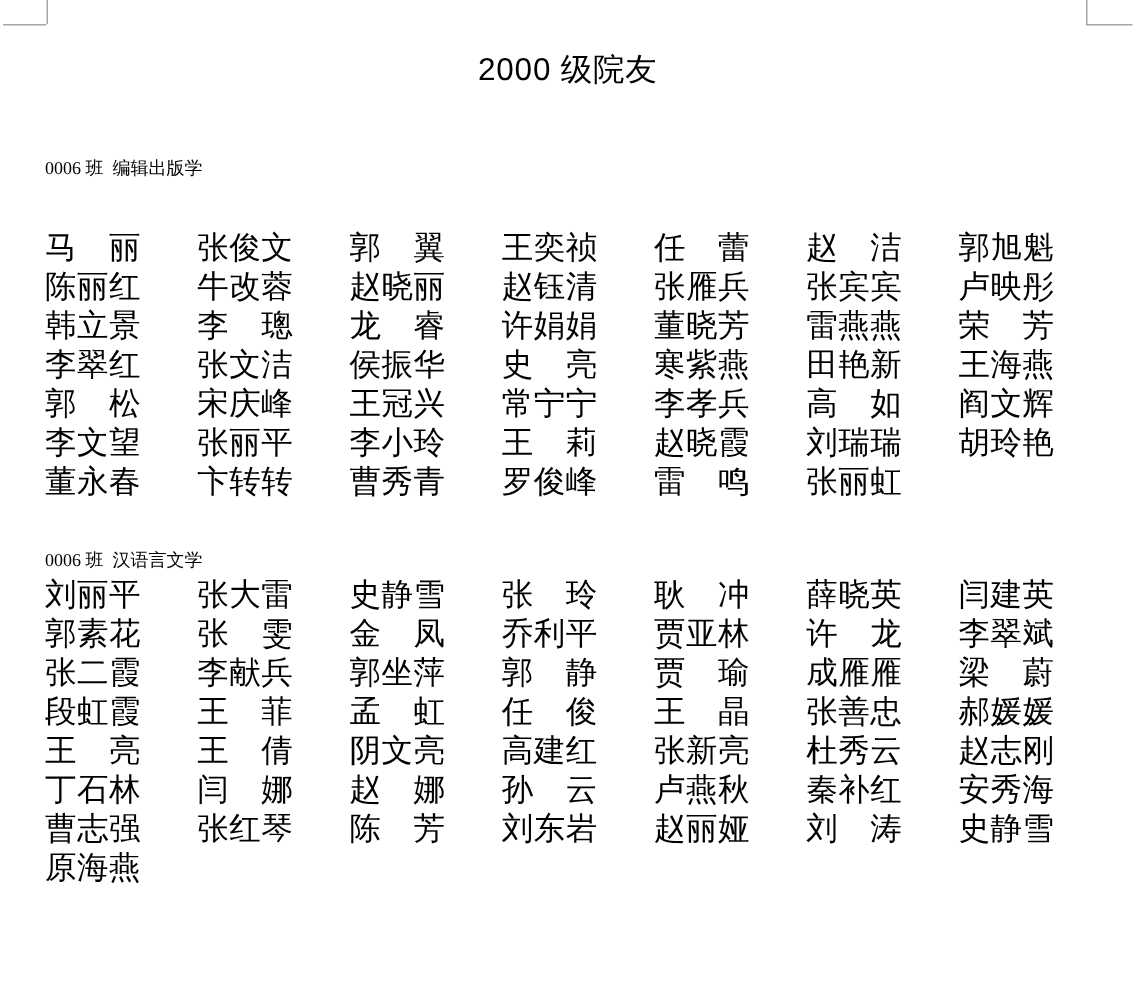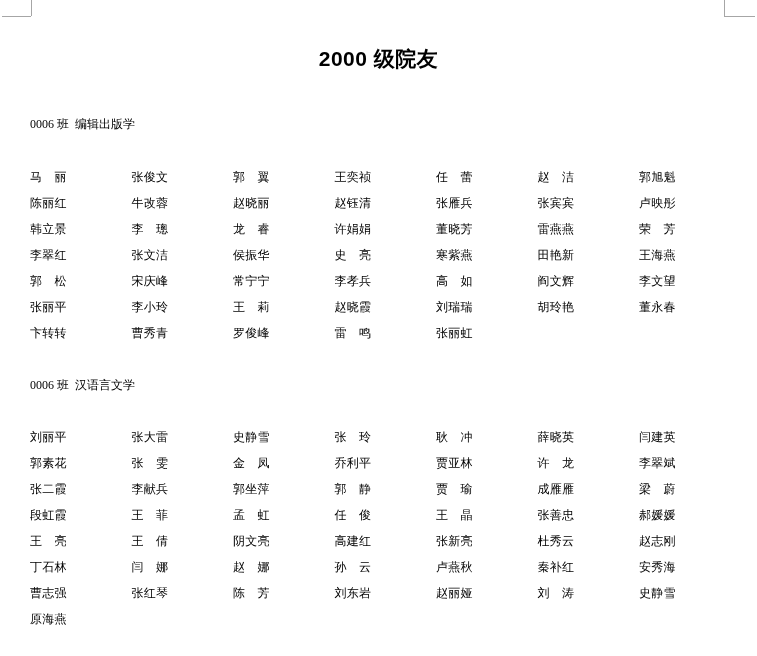--- a/index.html
+++ b/index.html
@@ -18,45 +18,45 @@
   }
   
   .corner-mark { position: absolute; background: #a6a6a6; }
   .cm-tl-v { left: 31px; top: 0;    width: 1px;  height: 16px; }
   .cm-tl-h { left: 2px;  top: 16px; width: 29px; height: 1px;  }
   .cm-tr-v { left: 724px; top: 0;    width: 1px;  height: 16px; }
   .cm-tr-h { left: 724px; top: 16px; width: 31px; height: 1px;  }
 
   .doc-title {
     padding-top: 31px;
-    margin: 16px;
+    margin: 4px;
     text-align: center;
     font-family: "Liberation Sans", "DejaVu Sans", sans-serif;
-    font-weight: bold;
+    font-weight: normal;
     font-size: 21px;
     line-height: 24px;
     letter-spacing: 0.5px;
   }
   .section-header {
     margin-left: 30px;
     font-size: 12px;
     line-height: 20px;
     white-space: pre;
   }
   .section-header.first  { margin-top: 43px; }
   .section-header.second { margin-top: 29px; }
   .name-grid {
     margin-left: 30px;
     display: grid;
     grid-template-columns: repeat(7, 101.5px);
-    font-size: 12px;
+    font-size: 21px;
     line-height: 26px;
   }
   .name-grid.first  { margin-top: 30px; }
-  .name-grid.second { margin-top: 29px; }
+  .name-grid.second { }
   .name-cell {
     white-space: pre;
     letter-spacing: 0.3px;
   }
 </style>
 </head>
 <body>
 
 <div class="page">
   <div class="corner-mark cm-tl-v"></div>
@@ -92,20 +92,21 @@
         <span class="name-cell">荣　芳</span>
         <span class="name-cell">李翠红</span>
         <span class="name-cell">张文洁</span>
         <span class="name-cell">侯振华</span>
         <span class="name-cell">史　亮</span>
         <span class="name-cell">寒紫燕</span>
         <span class="name-cell">田艳新</span>
         <span class="name-cell">王海燕</span>
         <span class="name-cell">郭　松</span>
         <span class="name-cell">宋庆峰</span>
+        <span class="name-cell">王冠兴</span>
         <span class="name-cell">常宁宁</span>
         <span class="name-cell">李孝兵</span>
         <span class="name-cell">高　如</span>
         <span class="name-cell">阎文辉</span>
         <span class="name-cell">李文望</span>
         <span class="name-cell">张丽平</span>
         <span class="name-cell">李小玲</span>
         <span class="name-cell">王　莉</span>
         <span class="name-cell">赵晓霞</span>
         <span class="name-cell">刘瑞瑞</span>

